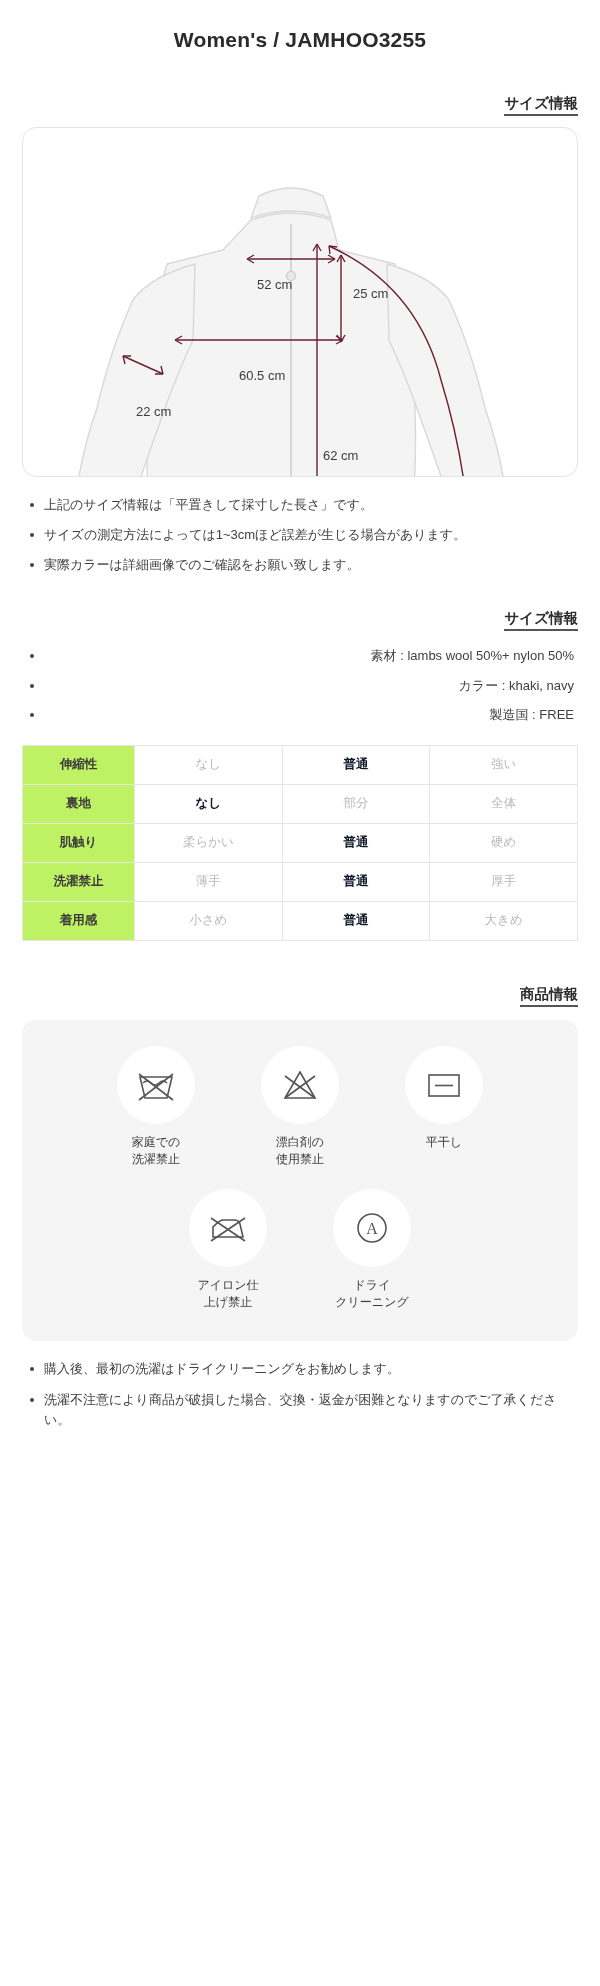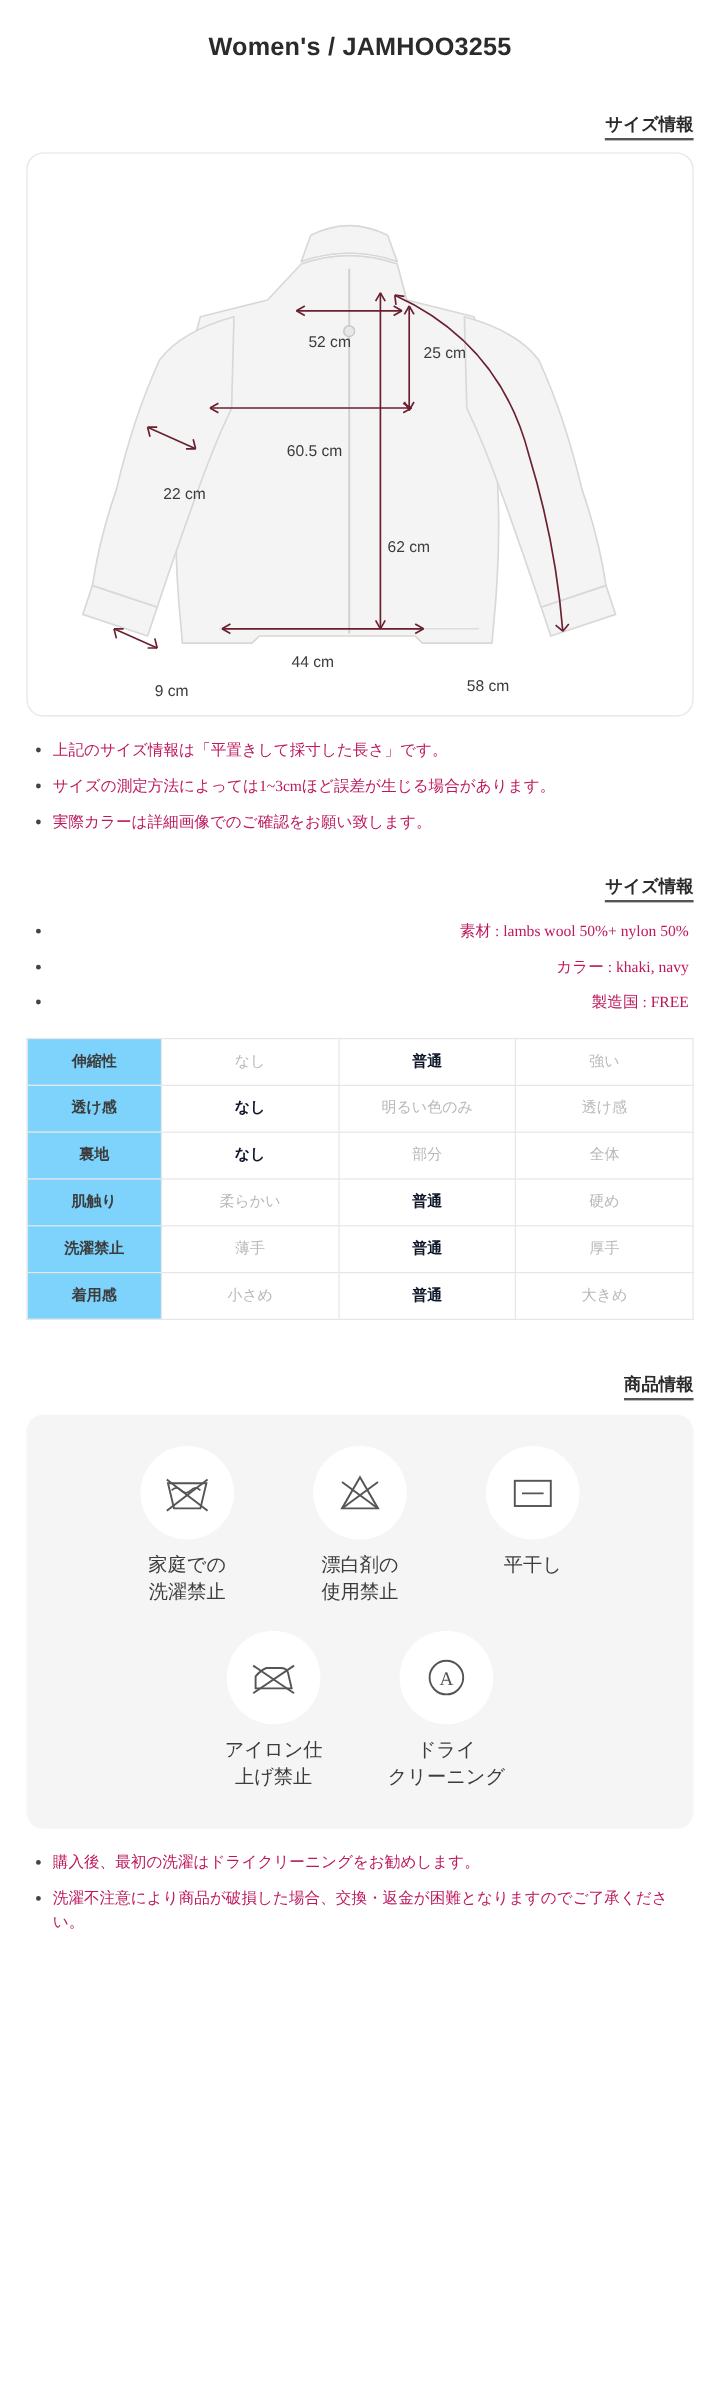--- a/index.html
+++ b/index.html
@@ -33,41 +33,40 @@
     font-weight: 700;
     color: #2b2b2b;
     border-bottom: 2px solid #555;
     padding-bottom: 3px;
   }
 
   
   .diagram-box {
     border: 1px solid #e4e4e4;
     border-radius: 14px;
-    height: 470px;
+    height: 350px;
     position: relative;
     overflow: hidden;
     background: #fff;
   }
   .diagram-box svg { display: block; }
 
   
   ul.bullets {
     list-style: none;
     margin: 18px 0 0 0;
     padding: 0 4px;
   }
   ul.bullets li {
     position: relative;
     padding-left: 18px;
     font-size: 13px;
     line-height: 1.55;
-    color: #be185d;
+    color: #404040;
     margin-bottom: 10px;
-    font-family: Liberation Serif, serif;
   }
   ul.bullets li::before {
     content: "";
     position: absolute;
     left: 4px;
     top: 8px;
     width: 4px; height: 4px;
     border-radius: 50%;
     background: #444;
   }
@@ -81,21 +80,21 @@
     table-layout: fixed;
   }
   table.attr td {
     border: 1px solid #e6e6e6;
     height: 39px;
     text-align: center;
     font-size: 12.5px;
     color: #b8b8b8;
   }
   table.attr td.label {
-    background: #7dd3fc;
+    background: #bef264;
     color: #3c3c3c;
     font-weight: 700;
     width: 112px;
     font-size: 12.5px;
     margin-left: 40px;
   }
   table.attr td.on {
     color: #0f172a;
     font-weight: 700;
   }
@@ -118,21 +117,21 @@
   .care-circle {
     width: 78px; height: 78px;
     border-radius: 50%;
     background: #ffffff;
     margin: 0 auto 10px auto;
     display: flex;
     align-items: center;
     justify-content: center;
   }
   .care-label {
-    font-size: 16px;
+    font-size: 12px;
     color: #3c3c3c;
     line-height: 1.45;
     white-space: pre-line;
   }
 
   .footer-notes { padding-bottom: 40px; }
 </style>
 </head>
 <body>
 
@@ -224,26 +223,20 @@
 
   <table class="attr">
     <tbody>
       <tr>
         <td class="label">伸縮性</td>
         <td>なし</td>
         <td class="on">普通</td>
         <td>強い</td>
       </tr>
       <tr>
-        <td class="label">透け感</td>
-        <td class="on">なし</td>
-        <td>明るい色のみ</td>
-        <td>透け感</td>
-      </tr>
-      <tr>
         <td class="label">裏地</td>
         <td class="on">なし</td>
         <td>部分</td>
         <td>全体</td>
       </tr>
       <tr>
         <td class="label">肌触り</td>
         <td>柔らかい</td>
         <td class="on">普通</td>
         <td>硬め</td>

